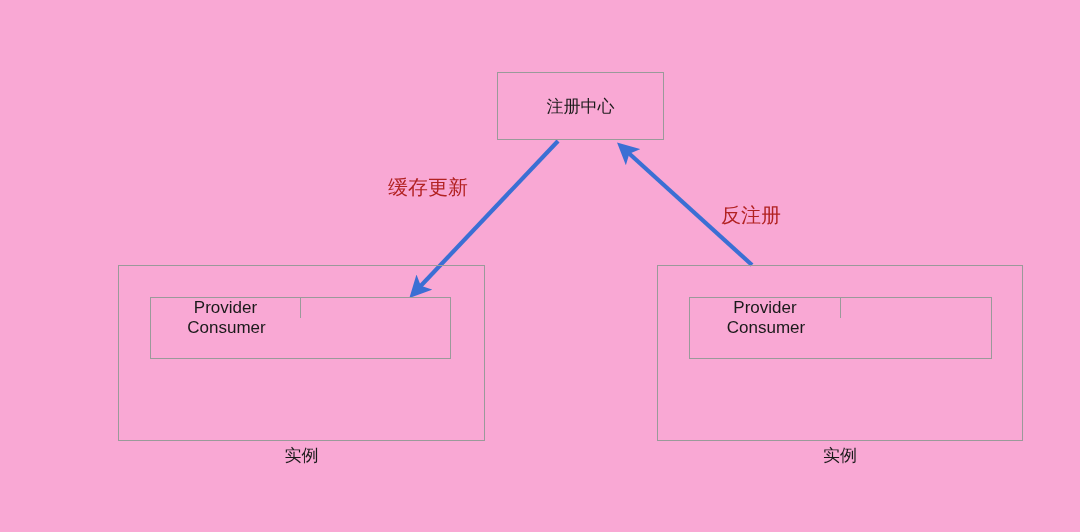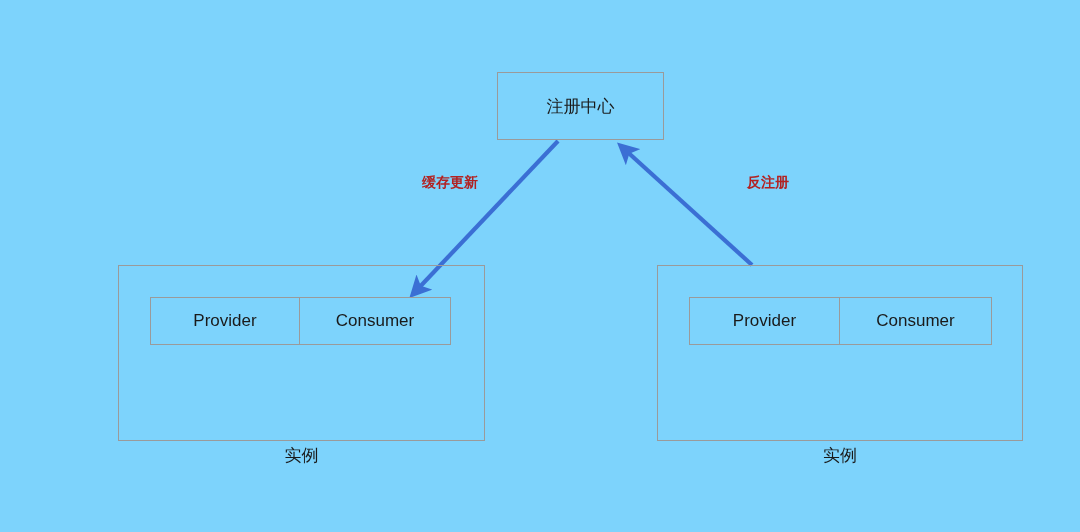--- a/index.html
+++ b/index.html
@@ -58,22 +58,23 @@
     left: 657px;
     top: 265px;
     width: 366px;
     height: 176px;
   }
   
   .inner-box {
     position: absolute;
     box-sizing: border-box;
     border: 1px solid #9a9a9a;
-    height: 48px;
+    height: 62px;
     display: flex;
+    flex-direction: column;
   }
   #inner-left {
     left: 150px;
     top: 297px;
     width: 301px;
   }
   #inner-right {
     left: 689px;
     top: 297px;
     width: 303px;
@@ -106,24 +107,24 @@
     width: 367px;
   }
   #caption-right {
     left: 657px;
     top: 402px;
     width: 366px;
   }
   
   .edge-label {
     position: absolute;
-    font-size: 14px;
-    font-weight: bold;
+    font-size: 20px;
+    font-weight: normal;
     white-space: nowrap;
-    text-align: right;
+    text-align: center;
   }
   #label-cache-update {
     left: 378px;
     top: 174px;
     width: 100px;
   }
   #label-deregister {
     left: 713px;
     top: 174px;
     width: 76px;
@@ -133,21 +134,21 @@
     left: 0;
     top: 0;
     width: 1080px;
     height: 532px;
     pointer-events: none;
   }
 </style>
 </head>
 <body>
 
-<div id="canvas" style="background: #7dd3fc;">
+<div id="canvas" style="background: #f9a8d4;">
 
   <svg id="arrow-layer" viewBox="0 0 1080 532" width="1080" height="532" xmlns="http://www.w3.org/2000/svg">
     <defs>
       <marker id="arrowhead-blue" markerWidth="5.2" markerHeight="5.2" refX="3.6" refY="2.6" orient="auto" markerUnits="strokeWidth">
         <path d="M0,0 L5.2,2.6 L0,5.2 L1.25,2.6 z" fill="#3b6fd4"></path>
       </marker>
     </defs>
 
     <line x1="558" y1="141" x2="414" y2="293" stroke="#3b6fd4" stroke-width="4.2" stroke-linecap="butt" marker-end="url(#arrowhead-blue)"></line>
 
@@ -165,15 +166,15 @@
   <div class="instance-caption" id="caption-left">实例</div>
 
   <div class="box" id="instance-right-box"></div>
   <div class="inner-box" id="inner-right">
     <div class="inner-cell provider-cell">Provider</div>
     <div class="inner-cell consumer-cell">Consumer</div>
   </div>
   <div class="instance-caption" id="caption-right">实例</div>
 
   <div class="edge-label" id="label-cache-update" style="color: rgb(178, 34, 34);">缓存更新</div>
-  <div class="edge-label" id="label-deregister" style="color: rgb(178, 34, 34);">反注册</div>
+  <div class="edge-label" id="label-deregister" style="color: rgb(178, 34, 34); margin-top: 28px;">反注册</div>
 
 </div>
 
 </body></html>

